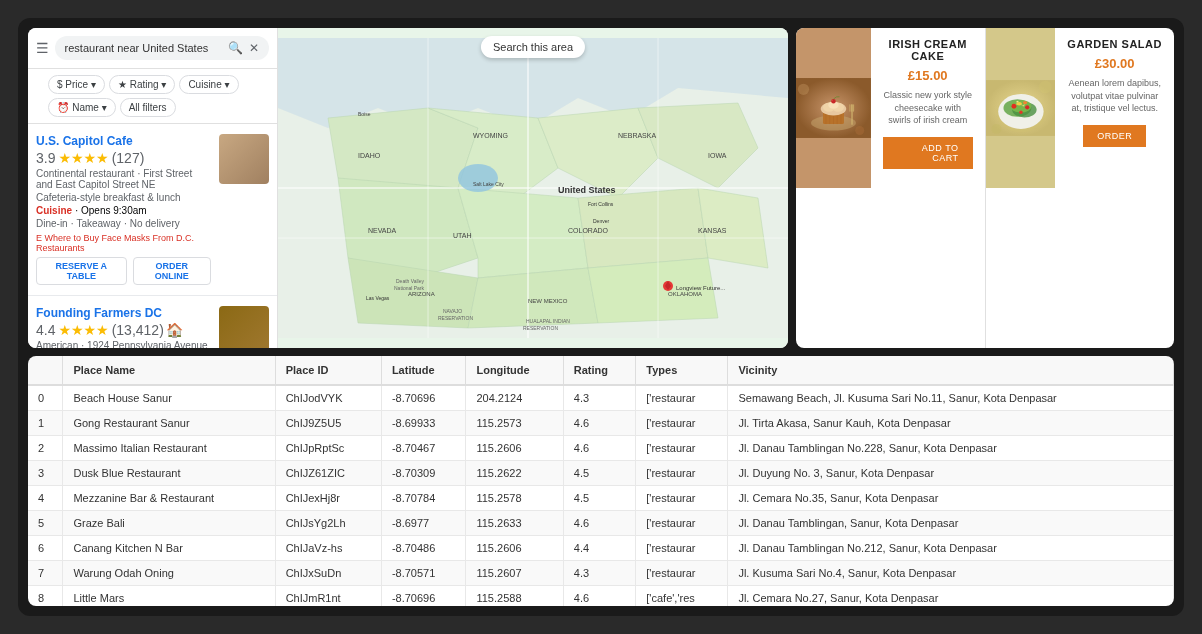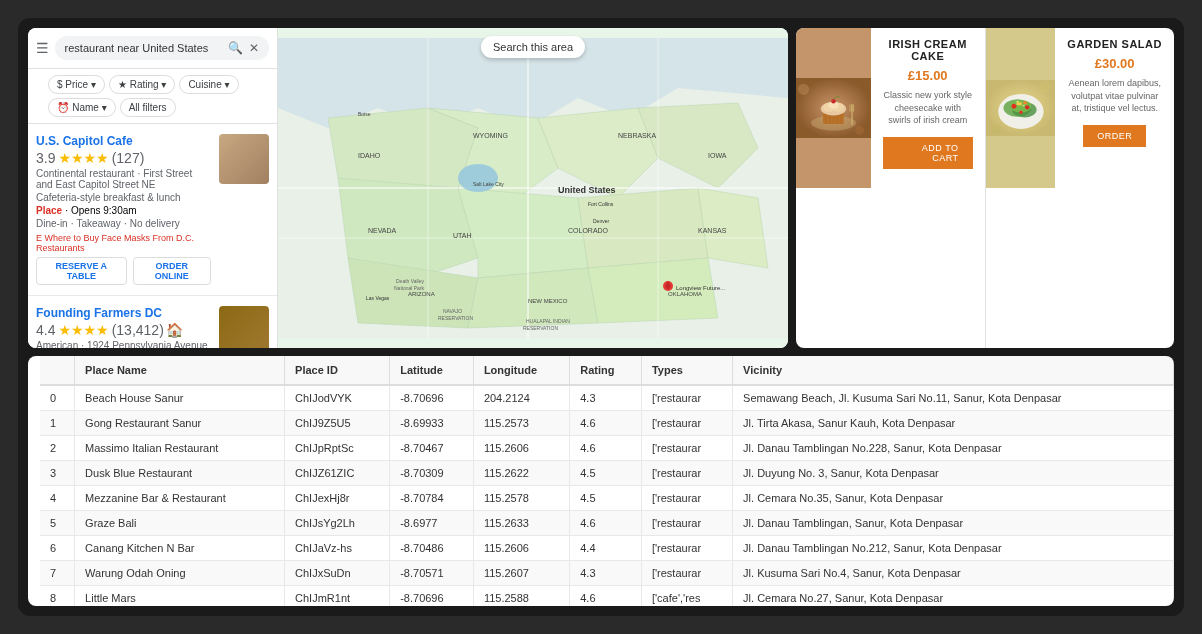--- a/index.html
+++ b/index.html
@@ -283,21 +283,20 @@
       letter-spacing: 0.5px;
       text-align: right;
     }
 
     
     .table-panel {
       grid-column: 1 / -1;
       background: #fff;
       border-radius: 8px;
       overflow: auto;
-      padding-left: 12px;
     }
 
     table {
       width: 100%;
       border-collapse: collapse;
       font-size: 11px;
     }
 
     th {
       background: #f8f8f8;
@@ -380,21 +379,21 @@
         <div class="restaurant-info">
           <div class="restaurant-name">U.S. Capitol Cafe</div>
           <div class="restaurant-rating">
             <span>3.9</span>
             <span class="stars">★★★★</span>
             <span>(127)</span>
           </div>
           <div class="restaurant-type">Continental restaurant · First Street and East Capitol Street NE</div>
           <div class="restaurant-type">Cafeteria-style breakfast &amp; lunch</div>
           <div class="restaurant-status">
-            <span class="closed">Place</span>
+            <span class="closed">Cuisine</span>
             <span> · Opens 9:30am</span>
           </div>
           <div class="restaurant-tags">Dine-in · Takeaway · No delivery</div>
           <div class="promo-link">E Where to Buy Face Masks From D.C. Restaurants</div>
           <div class="action-buttons">
             <button class="action-btn">RESERVE A TABLE</button>
             <button class="action-btn">ORDER ONLINE</button>
           </div>
         </div>
         <div class="restaurant-img img-r1"></div>

